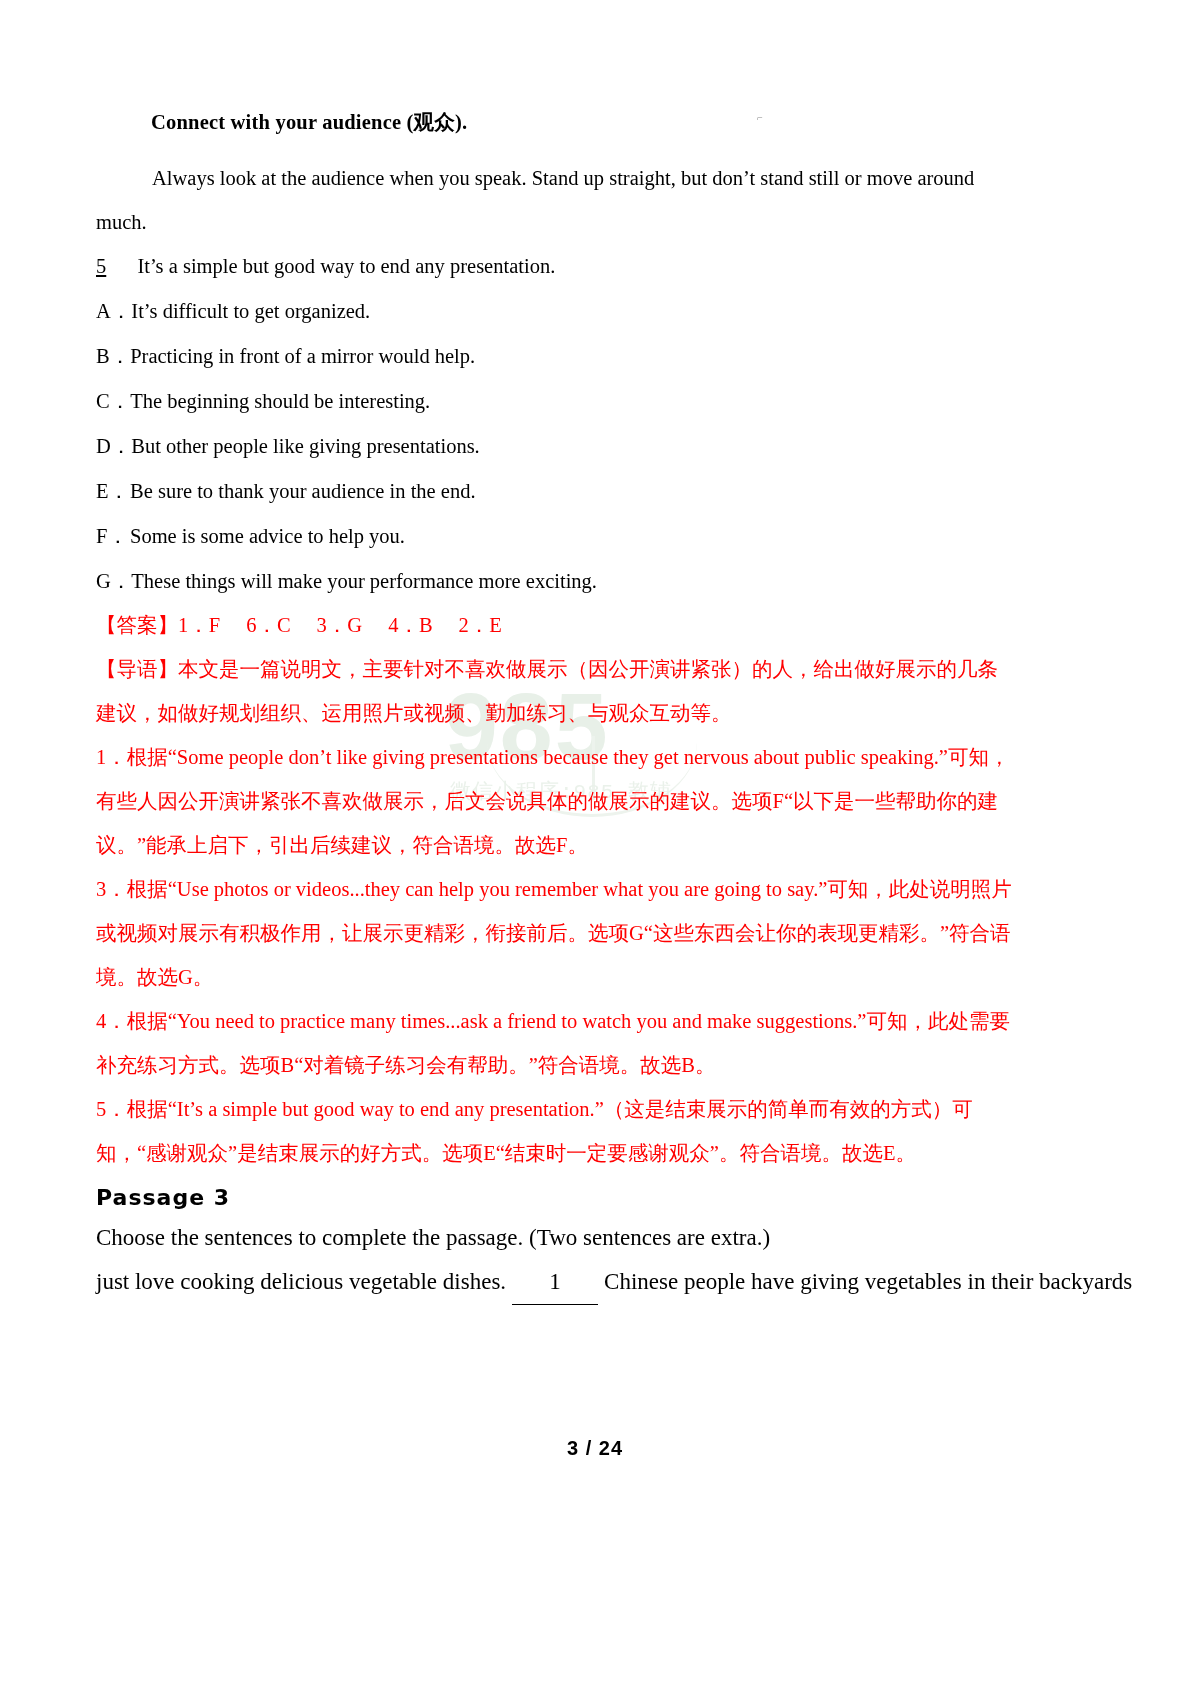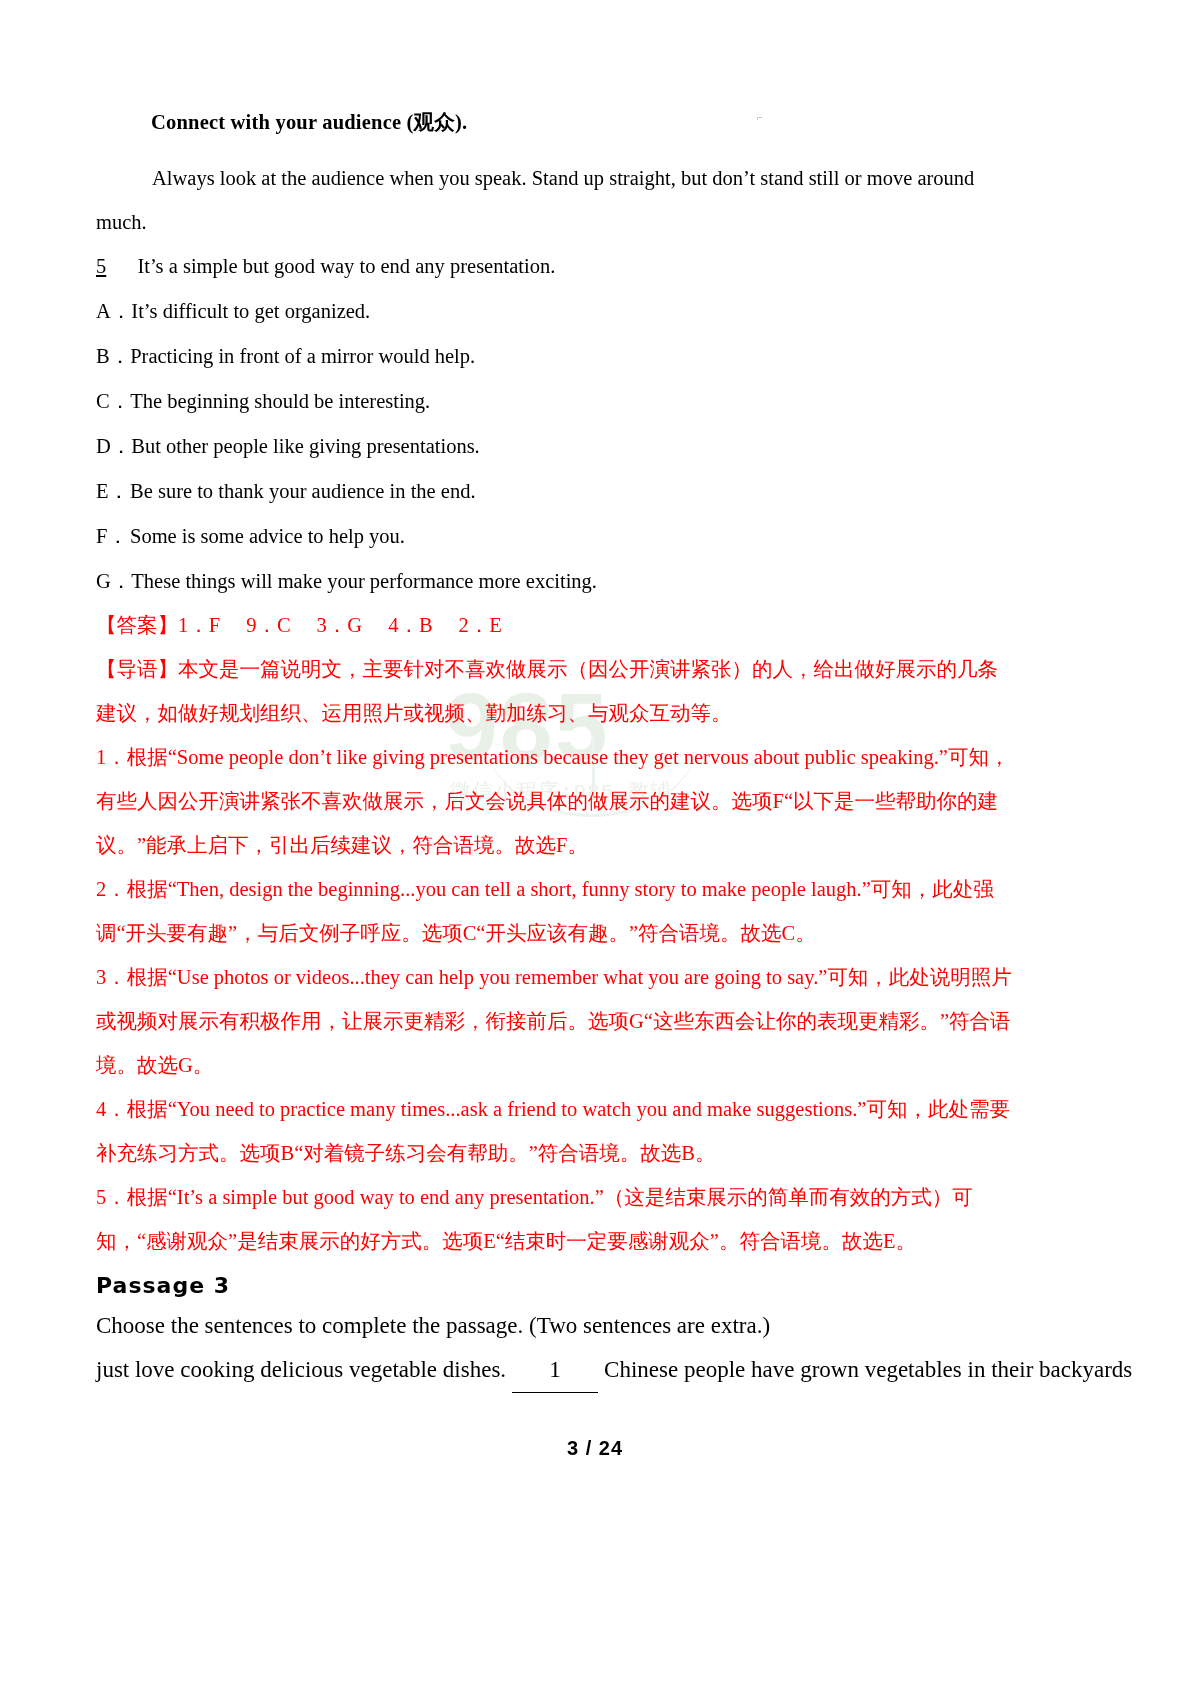--- a/index.html
+++ b/index.html
@@ -178,40 +178,39 @@
     <p class="opt"><span class="lbl">A．</span><span>It’s difficult to get organized.</span></p>
     <p class="opt"><span class="lbl">B．</span><span>Practicing in front of a mirror would help.</span></p>
     <p class="opt"><span class="lbl">C．</span><span>The beginning should be interesting.</span></p>
     <p class="opt"><span class="lbl">D．</span><span>But other people like giving presentations.</span></p>
     <p class="opt"><span class="lbl">E．</span><span>Be sure to thank your audience in the end.</span></p>
     <p class="opt"><span class="lbl">F．</span><span>Some is some advice to help you.</span></p>
     <p class="opt"><span class="lbl">G．</span><span>These things will make your performance more exciting.</span></p>
 
     <div class="red-block">
 
-      <p class="ans-line"><span>【答案】</span><span>1．F</span><span class="sp"></span><span>9．C</span><span class="sp"></span><span>3．G</span><span class="sp"></span><span>4．B</span><span class="sp"></span><span>2．E</span></p>
+      <p class="ans-line"><span>【答案】</span><span>1．F</span><span class="sp"></span><span>6．C</span><span class="sp"></span><span>3．G</span><span class="sp"></span><span>4．B</span><span class="sp"></span><span>2．E</span></p>
 
       <p><span>【导语】</span><span>本文是一篇说明文，主要针对不喜欢做展示（因公开演讲紧张）的人，给出做好展示的几条建议，如做好规划组织、运用照片或视频、勤加练习、与观众互动等。</span></p>
 
       <p><span>1．</span><span>根据“Some people don’t like giving presentations because they get nervous about public speaking.”可知，有些人因公开演讲紧张不喜欢做展示，后文会说具体的做展示的建议。选项F“以下是一些帮助你的建议。”能承上启下，引出后续建议，符合语境。故选F。</span></p>
 
-      <p><span>2．</span><span>根据“Then, design the beginning...you can tell a short, funny story to make people laugh.”可知，此处强调“开头要有趣”，与后文例子呼应。选项C“开头应该有趣。”符合语境。故选C。</span></p>
 
       <p><span>3．</span><span>根据“Use photos or videos...they can help you remember what you are going to say.”可知，此处说明照片或视频对展示有积极作用，让展示更精彩，衔接前后。选项G“这些东西会让你的表现更精彩。”符合语境。故选G。</span></p>
 
       <p><span>4．</span><span>根据“You need to practice many times...ask a friend to watch you and make suggestions.”可知，此处需要补充练习方式。选项B“对着镜子练习会有帮助。”符合语境。故选B。</span></p>
 
       <p><span>5．</span><span>根据“It’s a simple but good way to end any presentation.”（这是结束展示的简单而有效的方式）可知，“感谢观众”是结束展示的好方式。选项E“结束时一定要感谢观众”。符合语境。故选E。</span></p>
 
     </div>
 
     <div class="passage-title">Passage 3</div>
 
     <p class="p3-line">Choose the sentences to complete the passage. (Two sentences are extra.)</p>
 
 
-    <p class="p3-line nw"><span>just love cooking delicious vegetable dishes.</span><span class="fill-blank">1</span><span>Chinese people have grown vegetables in their backyards</span></p>
+    <p class="p3-line nw"><span>just love cooking delicious vegetable dishes.</span><span class="fill-blank">1</span><span>Chinese people have giving vegetables in their backyards</span></p>
 
   </div>
 
   <div class="footer">3 / 24</div>
 
 </div>
 
 </body></html>

